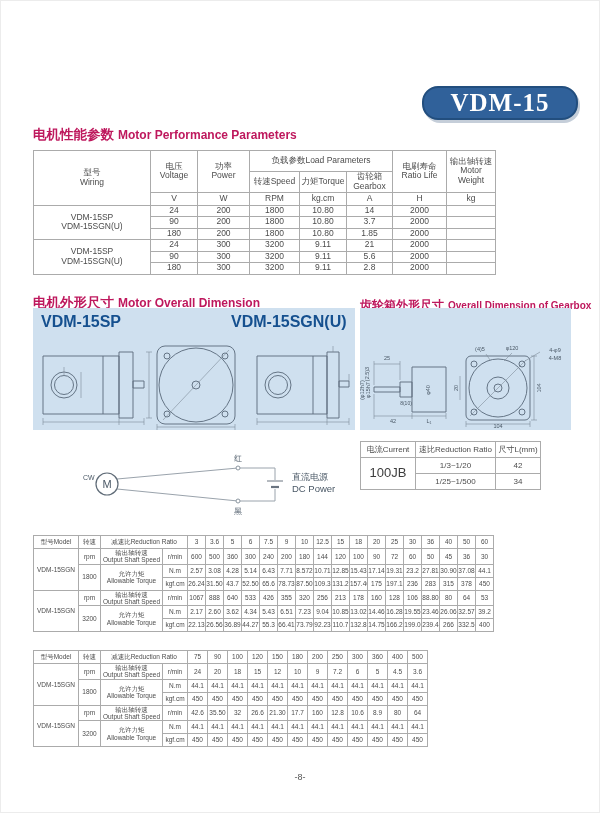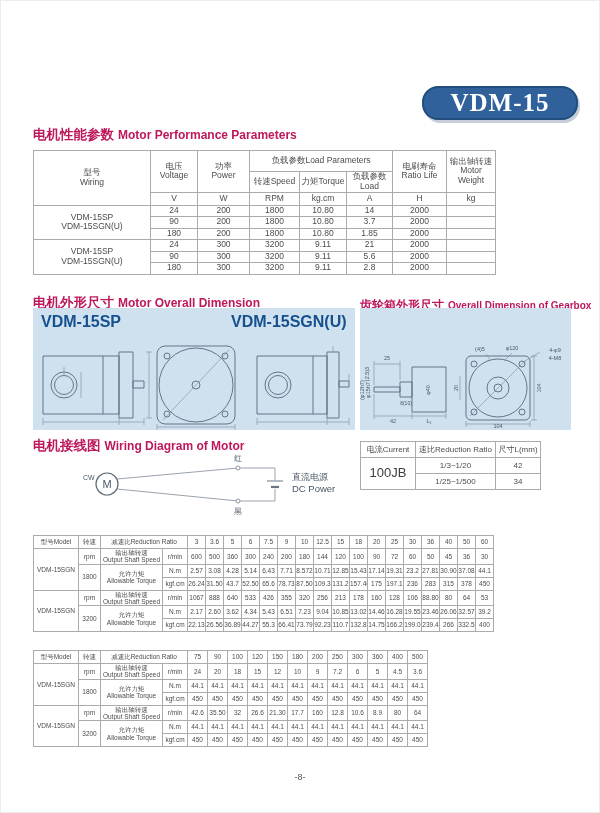--- a/index.html
+++ b/index.html
@@ -99,21 +99,21 @@
 Power</td>
           <td colspan="3">负载参数Load Parameters</td>
           <td rowspan="2">电刷寿命
 Ratio Life</td>
           <td rowspan="2">输出轴转速
 Motor Weight</td>
         </tr>
         <tr>
           <td>转速Speed</td>
           <td>力矩Torque</td>
-          <td>负载参数Load</td>
+          <td>齿轮箱Gearbox</td>
         </tr>
         <tr>
           <td>V</td>
           <td>W</td>
           <td>RPM</td>
           <td>kg.cm</td>
           <td>A</td>
           <td>H</td>
           <td>kg</td>
         </tr>
@@ -298,23 +298,20 @@
       <text x="120" y="21" font-size="5.5" text-anchor="middle">(4)5</text>
       <text x="152" y="20" font-size="5.5" text-anchor="middle">φ120</text>
       <text x="195" y="22" font-size="5.5" text-anchor="middle">4-φ9</text>
       <text x="195" y="30" font-size="5.5" text-anchor="middle">4-M8</text>
       <text font-size="5.5" text-anchor="middle" transform="rotate(-90 98 58)" x="98" y="58">20</text>
       <text font-size="5.5" text-anchor="middle" transform="rotate(-90 181 58)" x="181" y="58">104</text>
       <text x="138" y="98" font-size="5.5" text-anchor="middle">104</text>
     </svg>
   </div>
 
-  <div class="sec" style="left:33px;top:436px">
-    <span class="cn">电机接线图</span><span class="en">Wiring Diagram of Motor</span>
-  </div>
 
   <svg class="wiring" width="270" height="70" viewBox="0 0 270 70">
     <g stroke="#9aa3ac" stroke-width="1" fill="none">
       <line x1="37" y1="29" x2="158" y2="18"></line>
       <line x1="37" y1="39" x2="158" y2="51"></line>
       <line x1="160" y1="18" x2="195" y2="18"></line>
       <line x1="160" y1="51" x2="195" y2="51"></line>
       <line x1="195" y1="18" x2="195" y2="30"></line>
       <line x1="195" y1="39" x2="195" y2="51"></line>
     </g>

